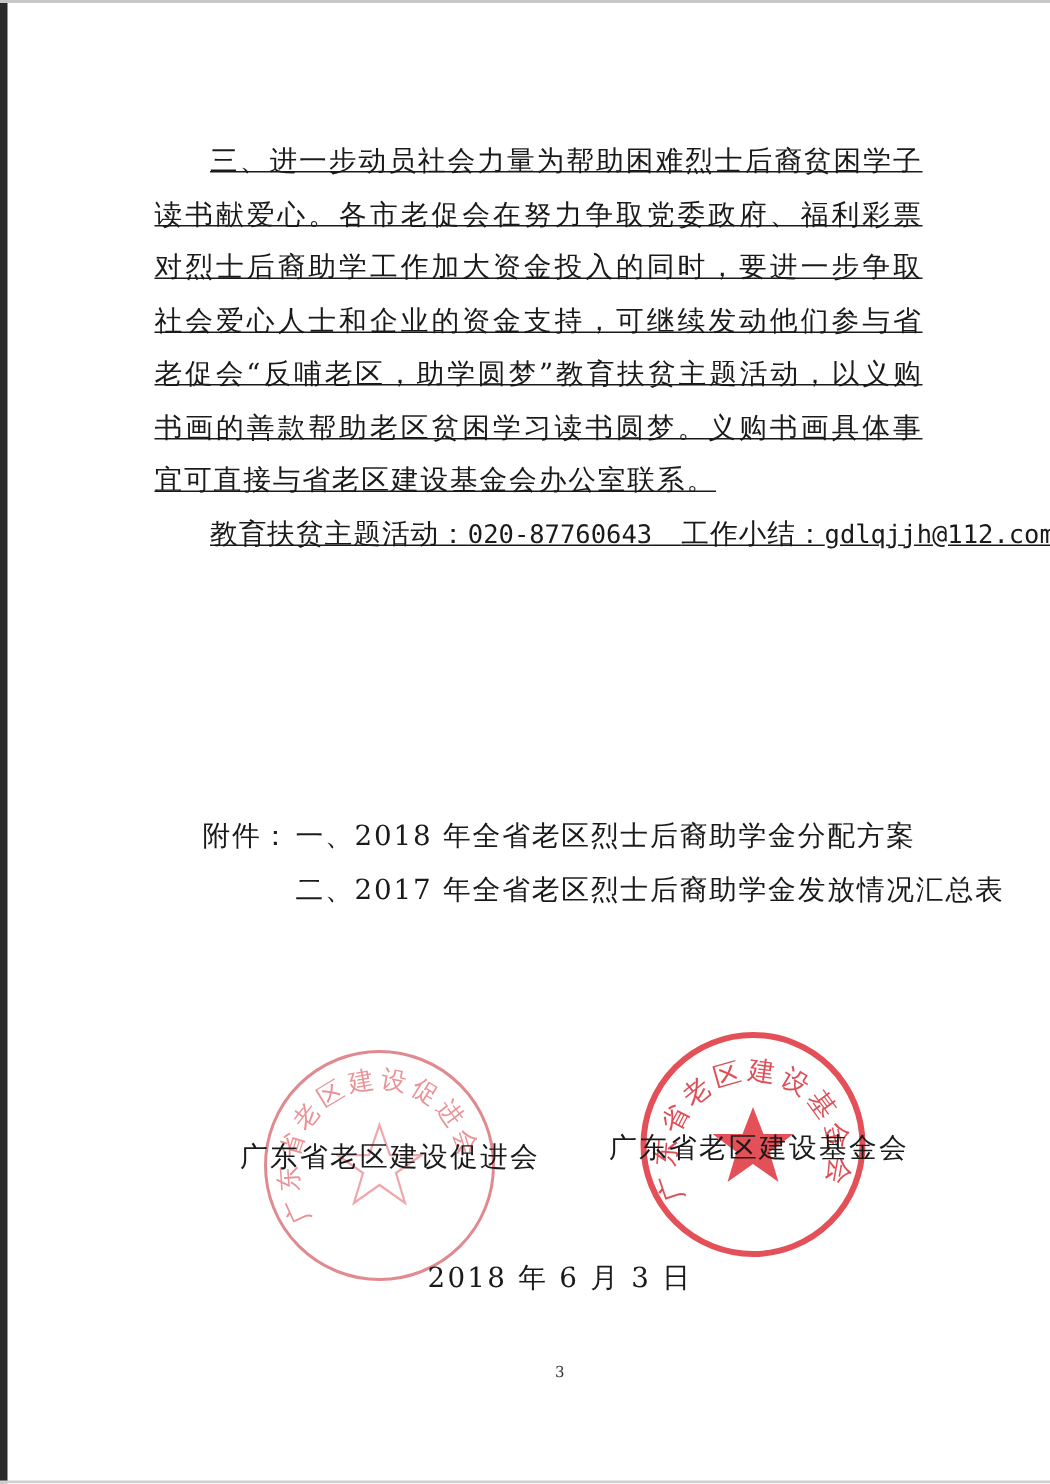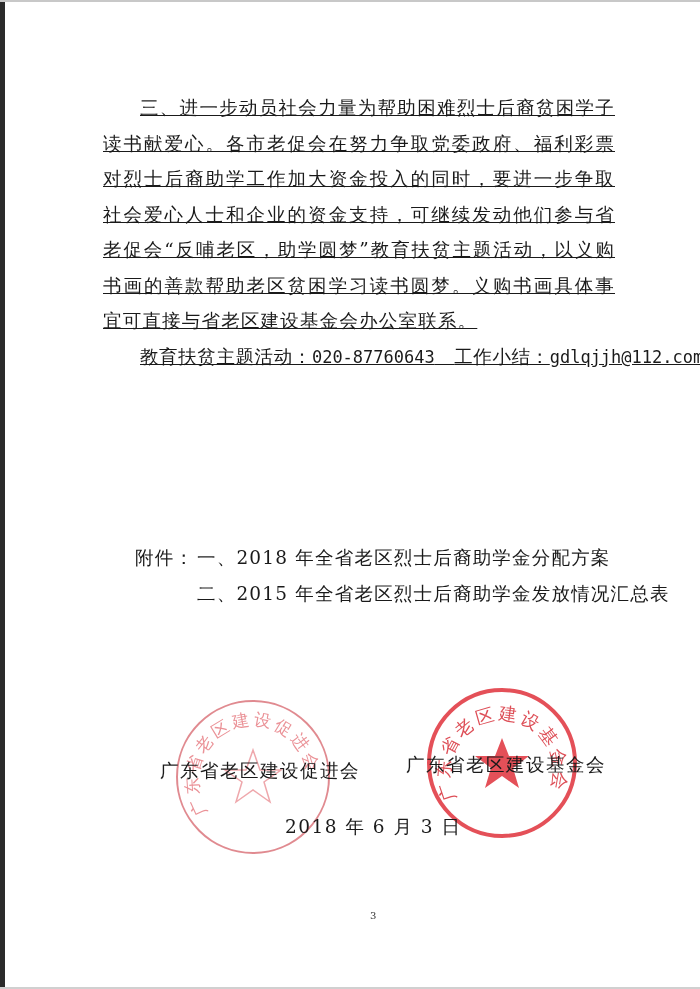--- a/index.html
+++ b/index.html
@@ -103,21 +103,21 @@
       font-size: 18.5px;
       letter-spacing: 1.5px;
       white-space: nowrap;
       z-index: 3;
     }
     .sign-left { left: 160px; top: 758px; }
     .sign-right { left: 406px; top: 752px; }
     .date {
       position: absolute;
       left: 285px;
-      top: 814px;
+      top: 839px;
       font-size: 18.5px;
       letter-spacing: 1.5px;
       white-space: nowrap;
     }
     .page-number {
       position: absolute;
       left: 370px;
       top: 910px;
       font-size: 10px;
       color: #333;
@@ -133,21 +133,21 @@
 <div class="page">
   <p class="para">三、进一步动员社会力量为帮助困难烈士后裔贫困学子读书献爱心。各市老促会在努力争取党委政府、福利彩票对烈士后裔助学工作加大资金投入的同时，要进一步争取社会爱心人士和企业的资金支持，可继续发动他们参与省老促会“反哺老区，助学圆梦”教育扶贫主题活动，以义购书画的善款帮助老区贫困学习读书圆梦。义购书画具体事宜可直接与省老区建设基金会办公室联系。</p>
   <p class="contact"><span>教育扶贫主题活动：</span><span class="mono">020-87760643</span><span>&nbsp;&nbsp;&nbsp;</span><span>工作小结：</span><span class="mono">gdlqjjh@112.com</span></p>
 </div>
 
 <div class="attachments">
   <div class="attach-row">
     <span class="attach-label">附件：</span><span>一、2018 年全省老区烈士后裔助学金分配方案</span>
   </div>
   <div class="attach-row">
-    <span class="attach-indent"></span><span>二、2015 年全省老区烈士后裔助学金发放情况汇总表</span>
+    <span class="attach-indent"></span><span>二、2017 年全省老区烈士后裔助学金发放情况汇总表</span>
   </div>
 </div>
 
 <div class="seal seal-left">
   <svg width="150" height="150" viewBox="0 0 150 150">
     <defs>
       <path id="arcL" d="M 30 110 A 55 55 0 1 1 120 110" fill="none"></path>
     </defs>
     <text class="seal-ring-text" font-size="17" opacity="0.75" letter-spacing="3">
       <textPath href="#arcL">广东省老区建设促进会</textPath>

